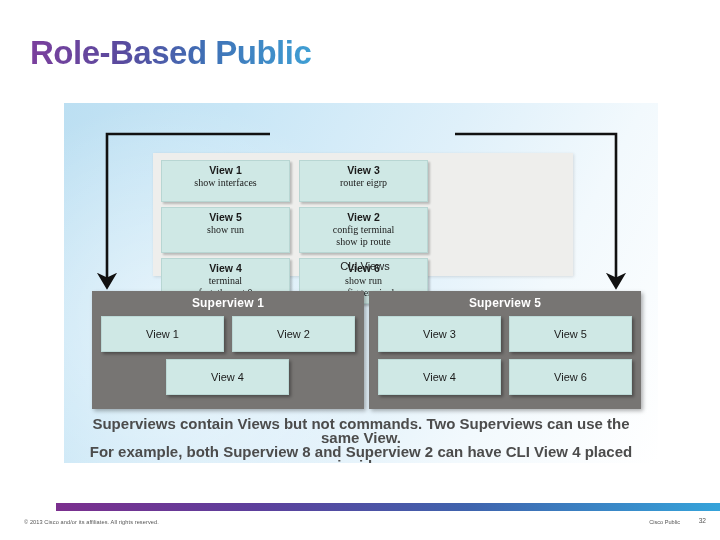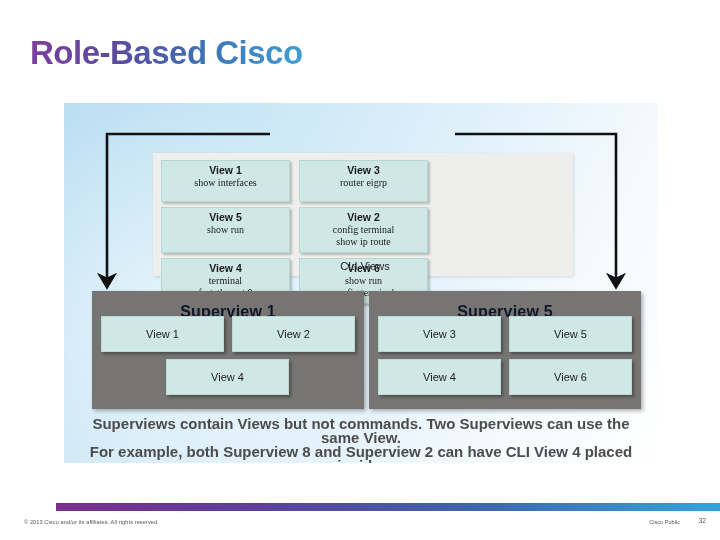--- a/index.html
+++ b/index.html
@@ -131,24 +131,24 @@
     top: 188px;
     width: 272px;
     height: 118px;
     background: #777573;
     box-shadow: 2px 2px 4px rgba(0,0,0,0.3);
   }
   #superview-1 { left: 28px; }
   #superview-2 { left: 305px; }
   .superview-title {
     text-align: center;
-    color: #0f172a;
-    font-size: 16px;
-    font-weight: bold;
-    padding-top: 12px;
+    color: #ffffff;
+    font-size: 12px;
+    font-weight: bold;
+    padding-top: 5px;
     letter-spacing: 0.2px;
   }
   .sv-grid {
     position: absolute;
     left: 9px;
     top: 25px;
     width: 254px;
     display: flex;
     flex-wrap: wrap;
     gap: 7px 8px;
@@ -211,21 +211,21 @@
     position: absolute;
     right: 14px;
     top: 517px;
     font-size: 6.6px;
     color: #555555;
   }
 </style>
 </head>
 <body>
 
-<div id="slide-title">Role-Based Cisco</div>
+<div id="slide-title">Role-Based Public</div>
 
 <div id="diagram">
 
   <svg id="connectors" viewBox="0 0 594 360" xmlns="http://www.w3.org/2000/svg">
     <defs>
       <marker id="arrowhead" markerWidth="9" markerHeight="9" refX="3.2" refY="4.5" orient="auto" markerUnits="strokeWidth">
         <path d="M0,0.6 L6.6,4.5 L0,8.4 L1.9,4.5 Z" fill="#111111"></path>
       </marker>
     </defs>
 

